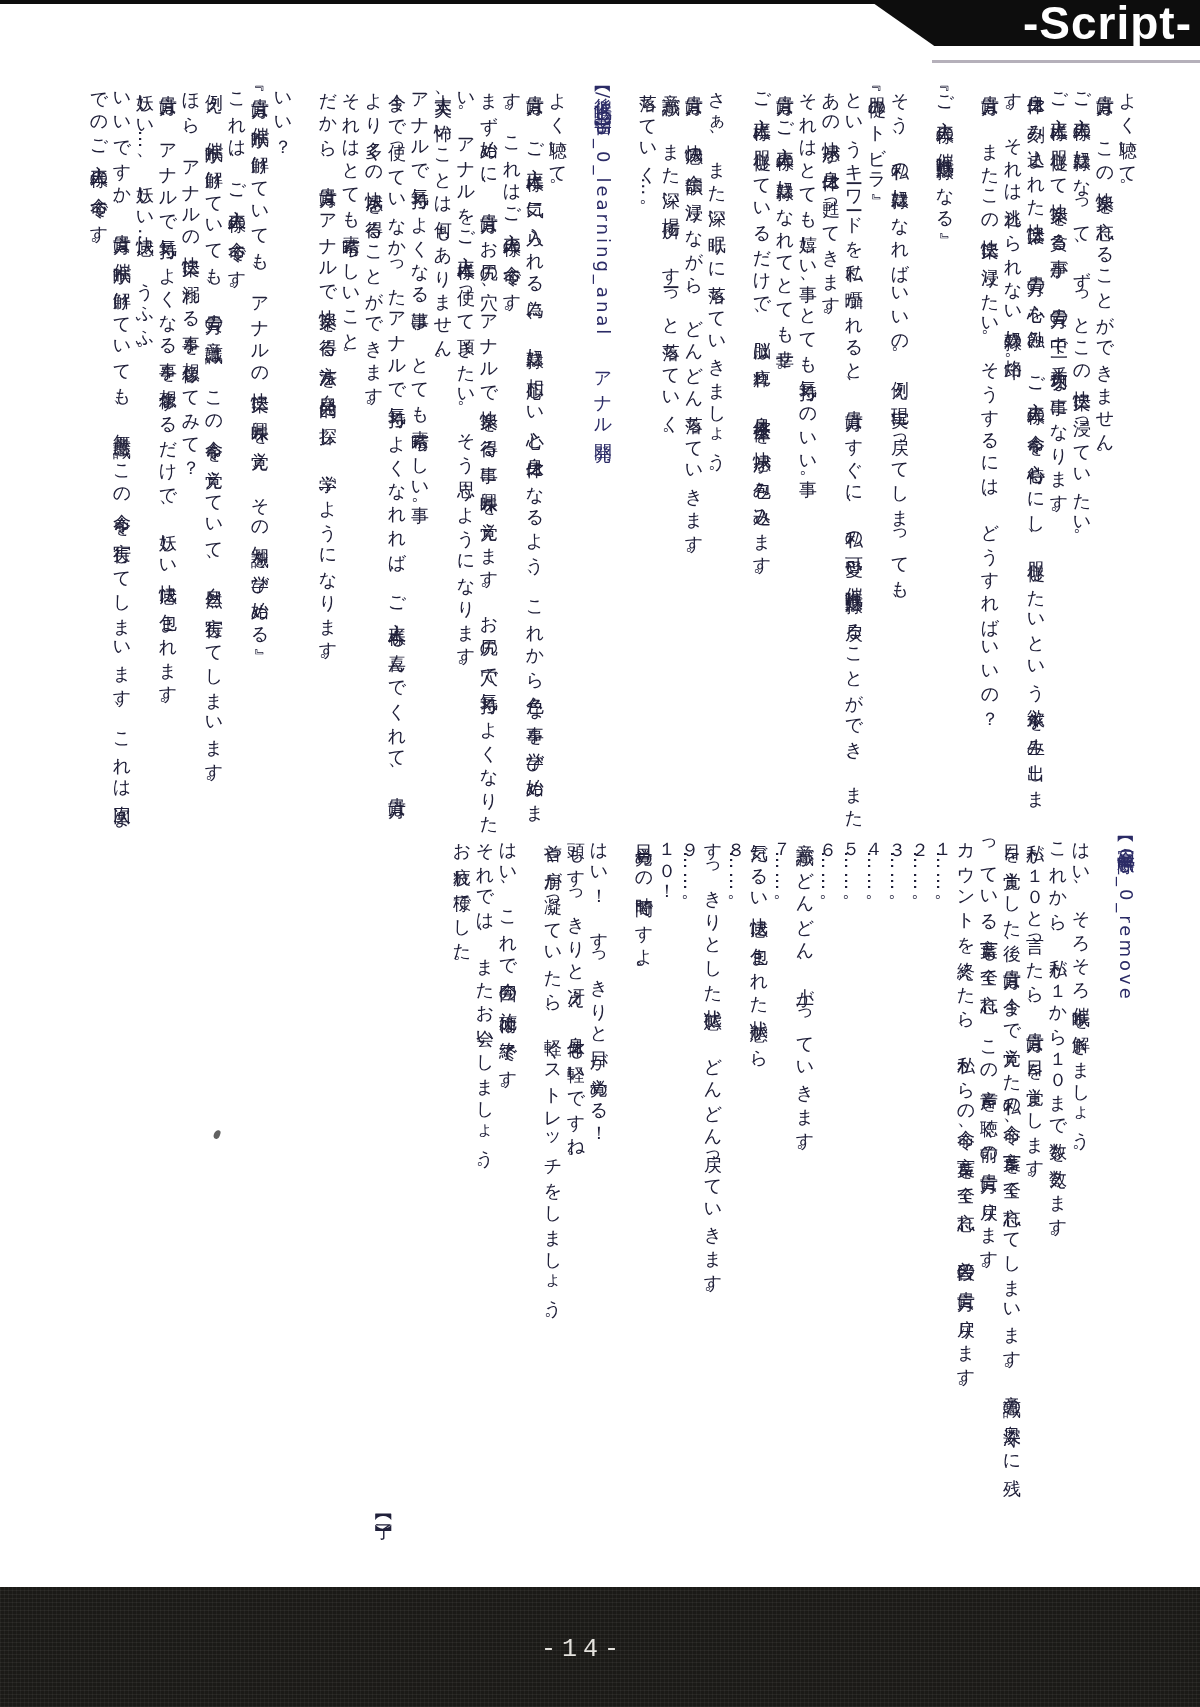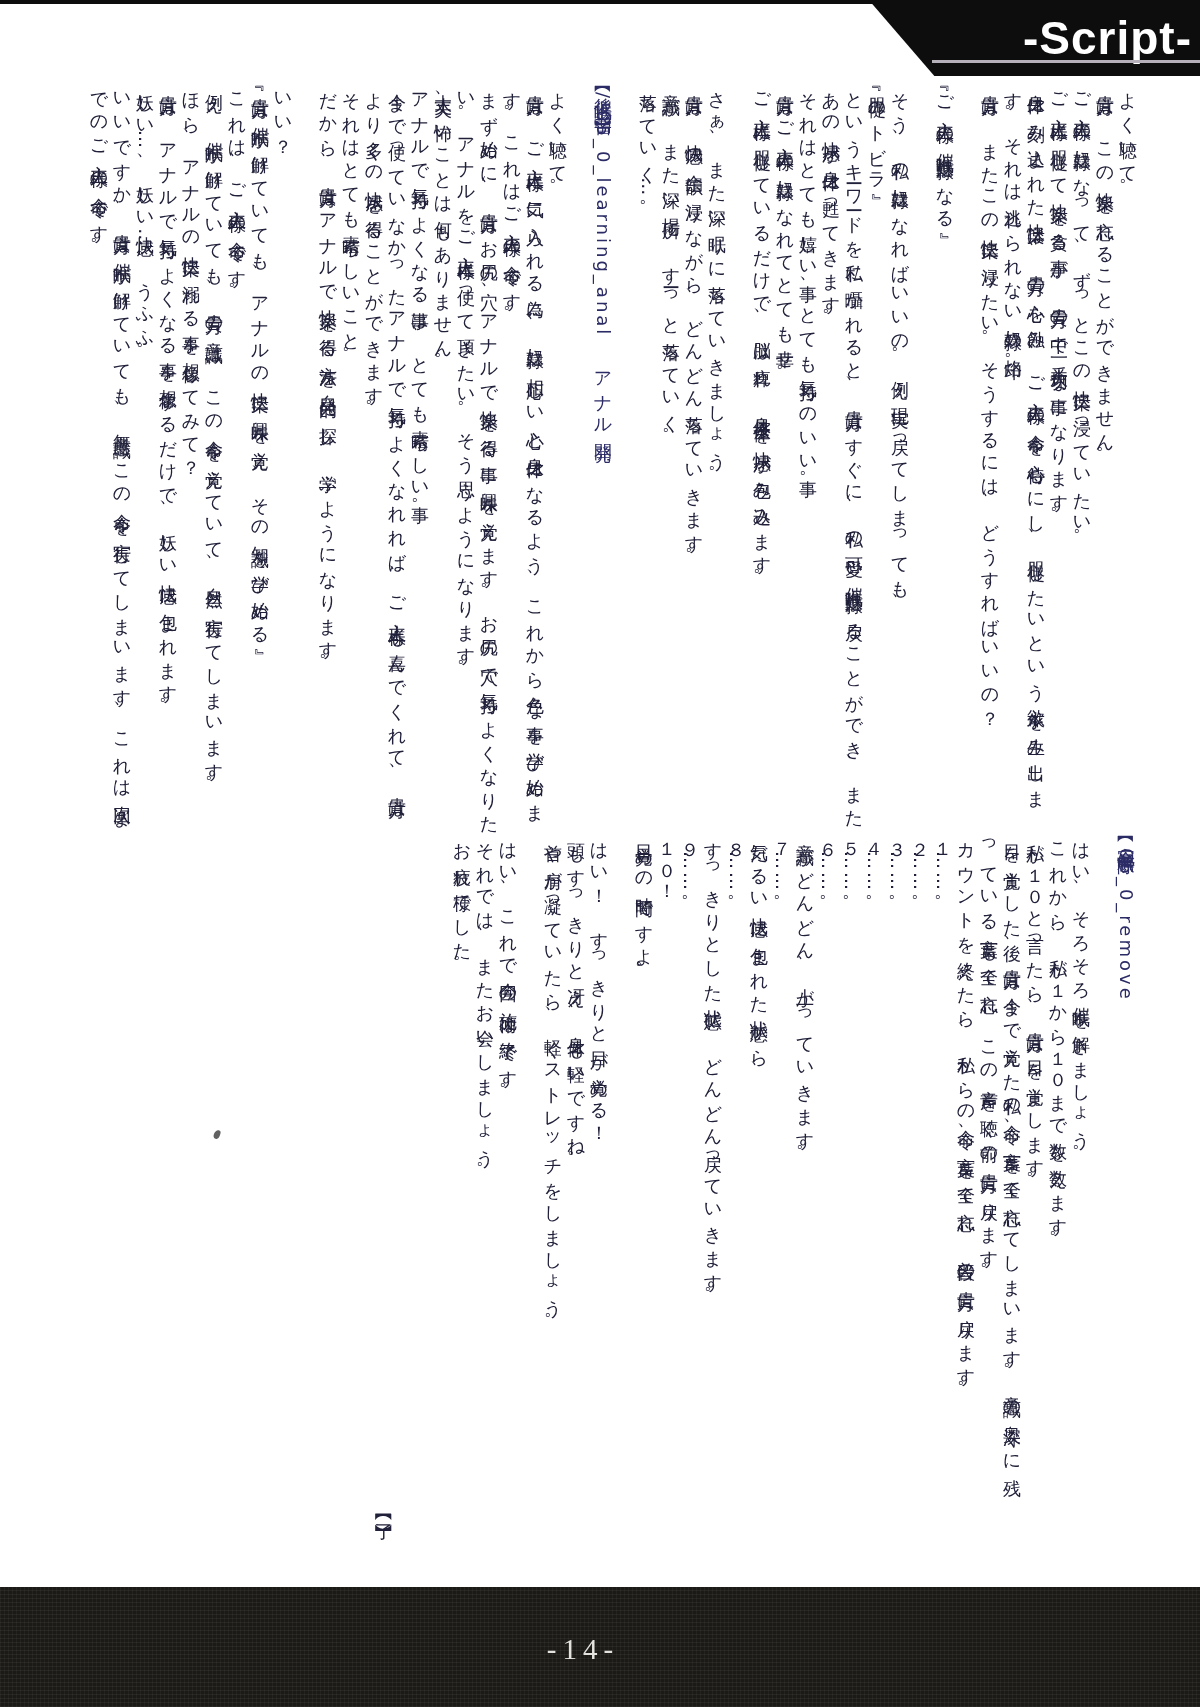--- a/index.html
+++ b/index.html
@@ -8,21 +8,21 @@
     background:#ffffff; overflow:hidden;
     font-family:"DejaVu Sans", sans-serif;
   }
   
   .top-rule {
     position:absolute; top:0; left:0; width:885px; height:4px;
     background:var(--banner-bg,#0d0d0d);
   }
   
   .banner {
-    position:absolute; top:0; left:855px; width:345px; height:76px;
+    position:absolute; top:0; left:855px; width:345px; height:46px;
     background:var(--banner-bg,#0d0d0d);
     clip-path:polygon(4% 0, 100% 0, 100% 100%, 23% 100%);
     display:flex; align-items:center; justify-content:flex-end;
     padding-right:8px; box-sizing:border-box;
   }
   .banner-text {
     color:#ffffff; font-weight:bold; font-size:46px;
     font-family:"Liberation Sans", sans-serif; letter-spacing:1px;
   }
   .banner-shadow {
@@ -56,22 +56,22 @@
   
   .bottom-bar {
     position:absolute; left:0; top:1587px; width:1200px; height:120px;
     background:
       repeating-linear-gradient(0deg,  rgba(255,255,255,0.05) 0 1px, rgba(0,0,0,0) 1px 4px),
       repeating-linear-gradient(90deg, rgba(255,255,255,0.04) 0 1px, rgba(0,0,0,0) 1px 4px),
       var(--footer-bg,#1b1a17);
     display:flex; align-items:center; justify-content:center;
   }
   .page-number {
-    font-family:Liberation Serif, serif;
-    color:#e5e3de; font-size:29px; letter-spacing:6px;
+    font-family:Liberation Mono, monospace;
+    color:#e5e3de; font-size:25px; letter-spacing:6px;
     margin-right:34px; margin-top:4px;
   }
 </style>
 </head>
 <body>
 
 <div class="page" style="--ink: #20203a; --heading-ink: #2b2b66; --banner-bg: #0d0d0d; --footer-bg: #1b1a17;">
 
   <div class="top-rule"></div>
 

